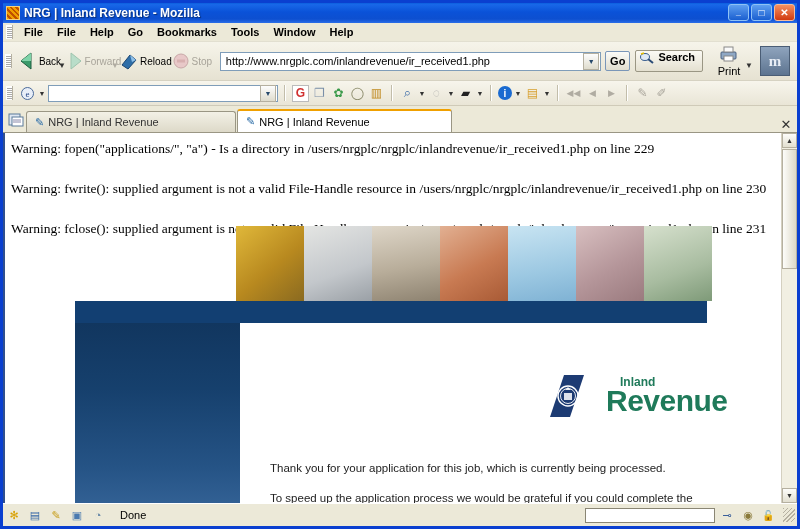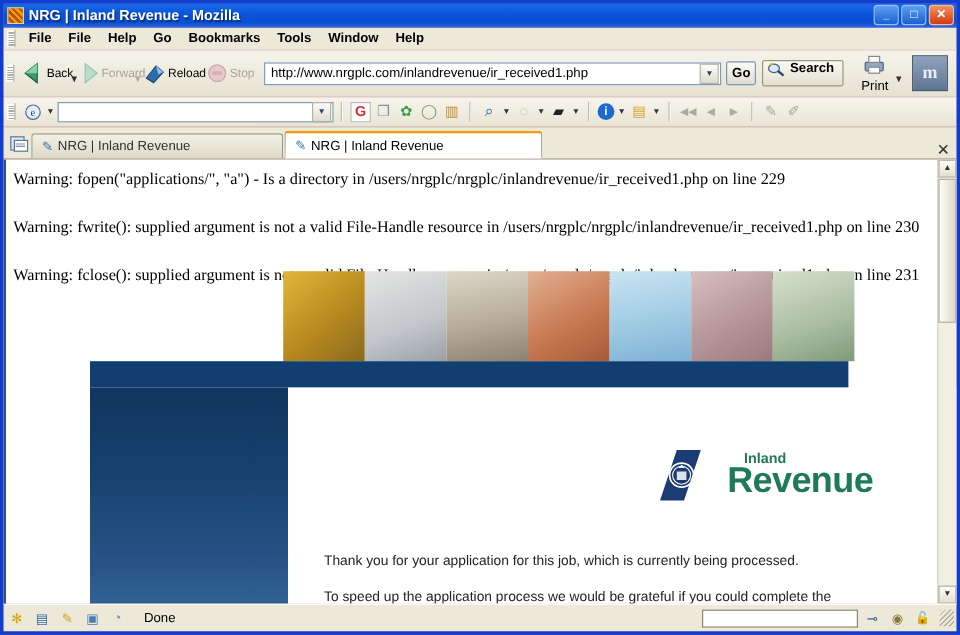--- a/index.html
+++ b/index.html
@@ -6,21 +6,21 @@
   body{
     width:800px;height:529px;overflow:hidden;
     font-family:"Liberation Sans", sans-serif;
     font-size:11px;
     background:#0a246a;
   }
   .win{
     position:absolute;left:0;top:0;width:800px;height:529px;
     box-sizing:border-box;
     border:3px solid #0a3fd0;
-    background:#ec4899;
+    background:#1d4ed8;
     display:flex;flex-direction:column;
   }
   
   .titlebar{
     height:20px;flex:0 0 20px;
     background:linear-gradient(to bottom,#0b5fdd 0%,#1867e8 8%,#0a52d8 45%,#0d4fd0 80%,#2a6ee8 100%);
     display:flex;align-items:center;
     padding:0 2px 0 3px;
     position:relative;
   }

